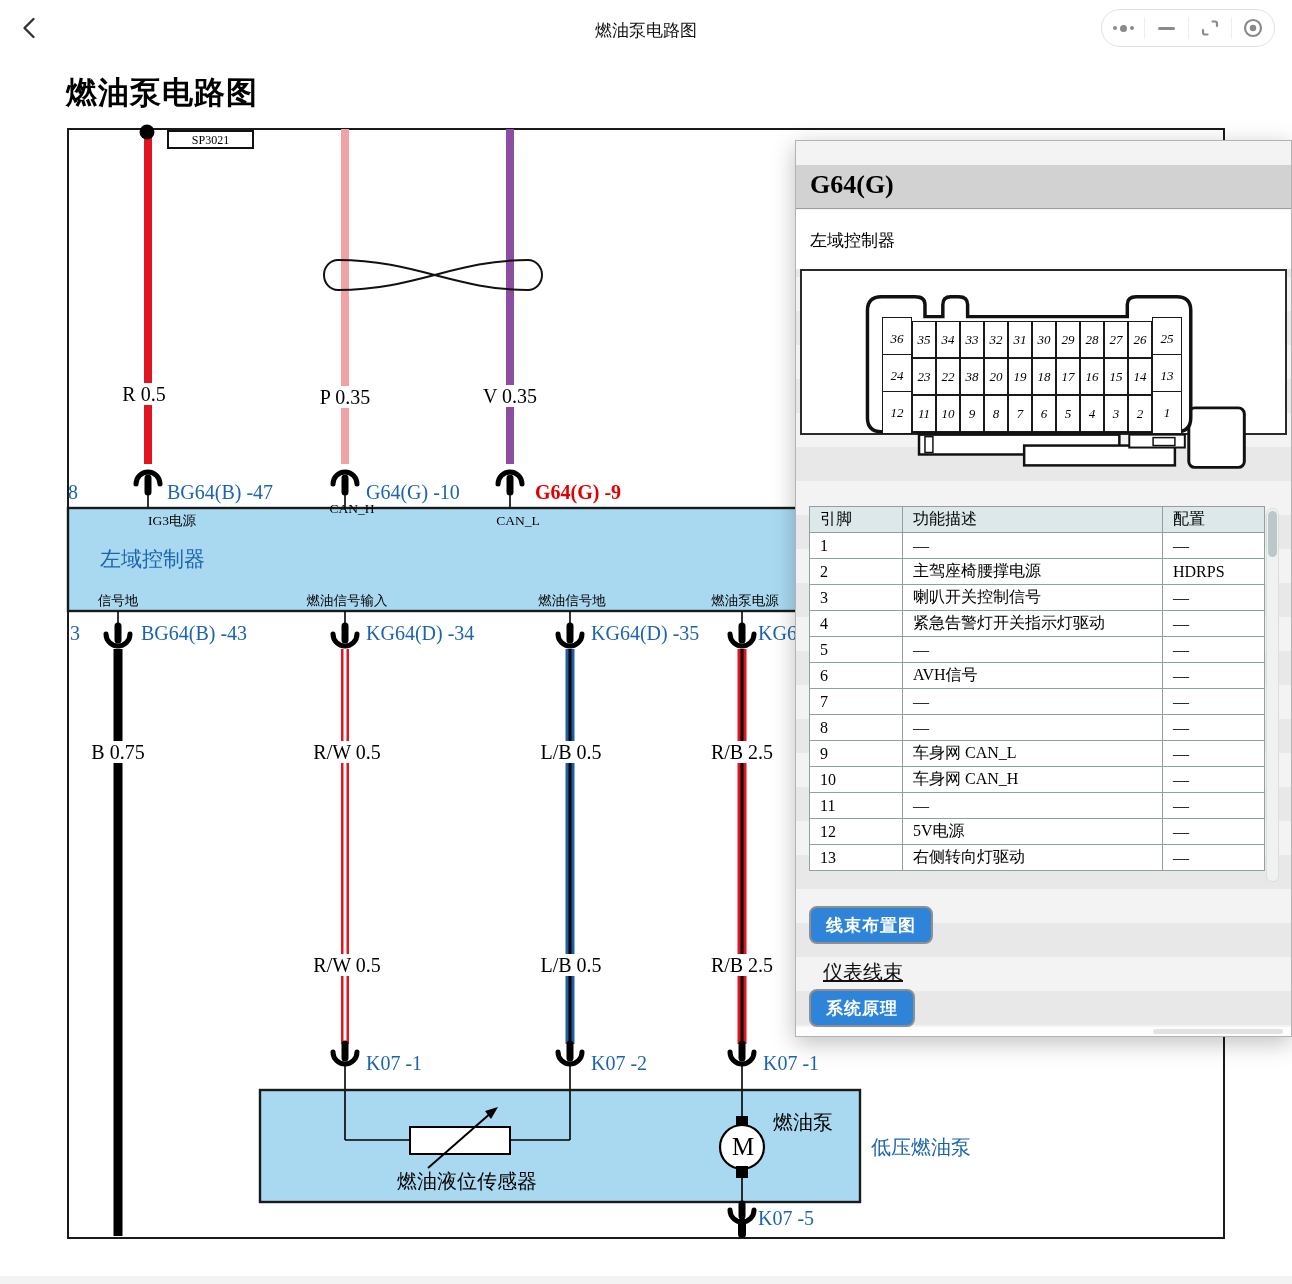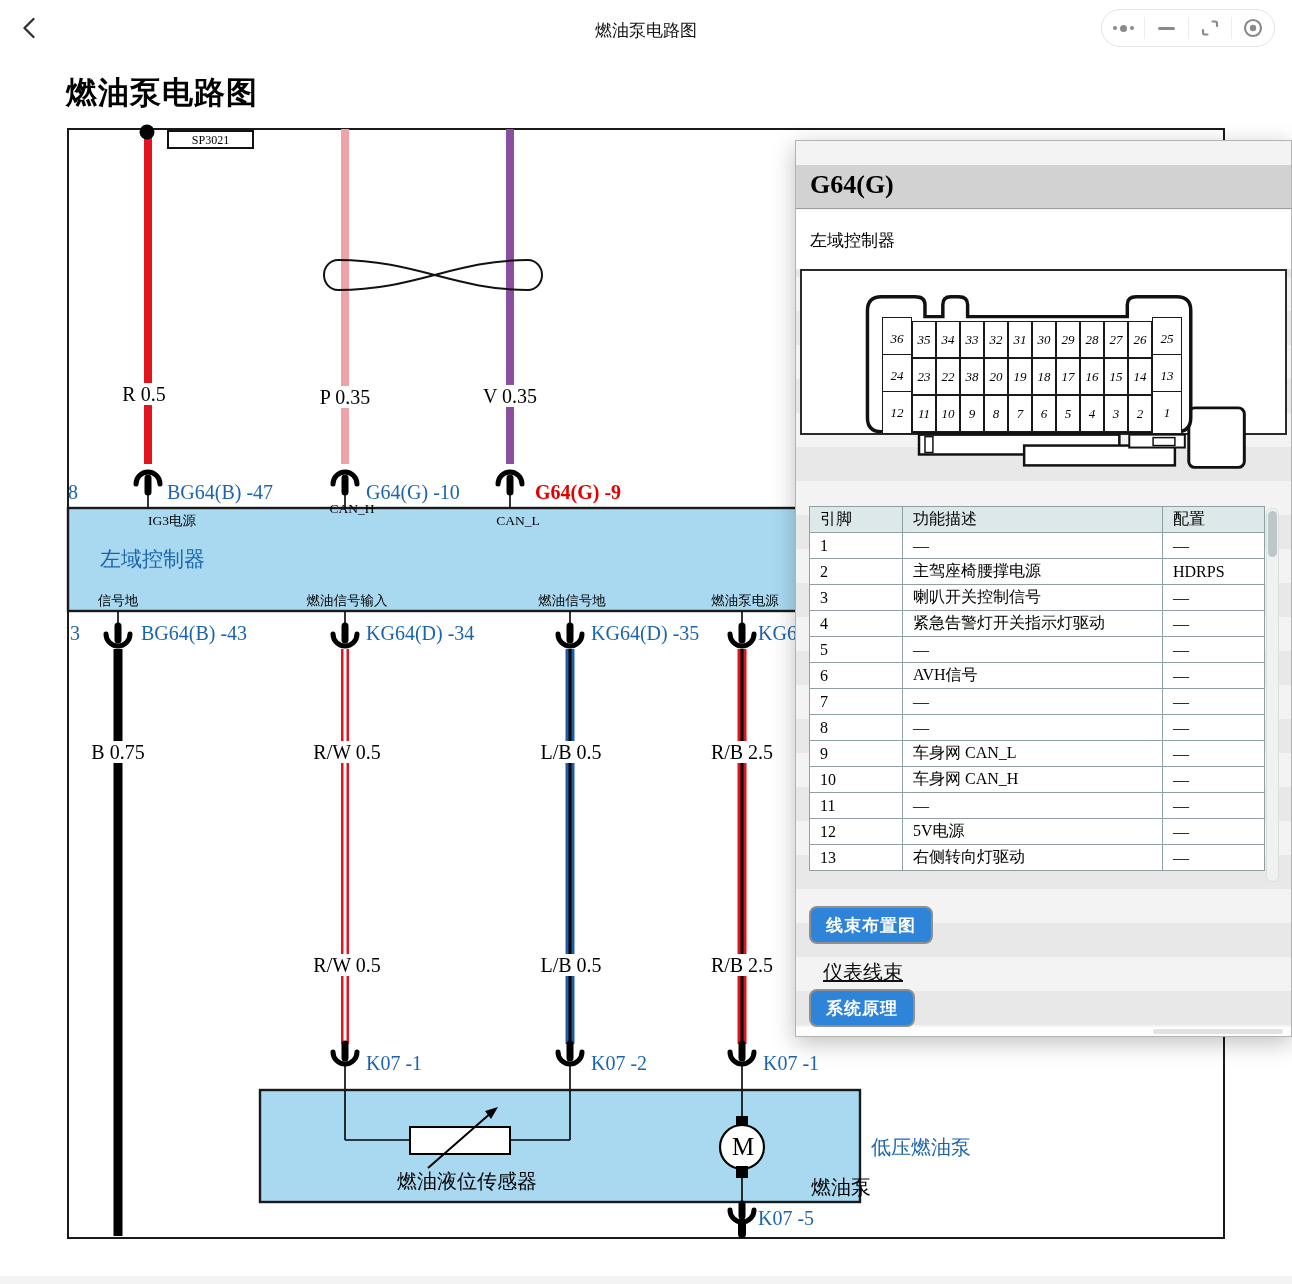--- a/index.html
+++ b/index.html
@@ -276,21 +276,21 @@
   <div class="lab ctr wbg" style="left:571px; top:965px;">L/B 0.5</div>
   <div class="lab ctr wbg" style="left:742px; top:965px;">R/B 2.5</div>
 
   <div class="lab lb" style="left:366px; top:1063px;">K07 -1</div>
   <div class="lab lb" style="left:591px; top:1063px;">K07 -2</div>
   <div class="lab lb" style="left:763px; top:1063px;">K07 -1</div>
   <div class="lab lb" style="left:758px; top:1218px;">K07 -5</div>
 
   <div class="lab ctr" style="left:467px; top:1181px; z-index:4;">燃油液位传感器</div>
   <div class="lab ctr" style="left:743px; top:1147px; z-index:4; font-size:25px;">M</div>
-  <div class="lab" style="left:773px; top:1187px; z-index:4;margin-left:38px;">燃油泵</div>
+  <div class="lab" style="left:773px; top:1122px; z-index:4;">燃油泵</div>
   <div class="lab lb" style="left:871px; top:1147px;">低压燃油泵</div>
 
   <div class="panel">
     <div class="p-title">G64(G)</div>
     <div class="p-desc">左域控制器</div>
 
     <div class="p-connbox">
       <svg viewBox="0 0 487 230">
         <rect x="390" y="138" width="56" height="60" rx="6" fill="#fff" stroke="#111" stroke-width="3"></rect>
         <path d="M66,148 L66,40 Q66,26 80,26 L114,26 Q124,26 124,34 L124,46 L142,46 L142,34

